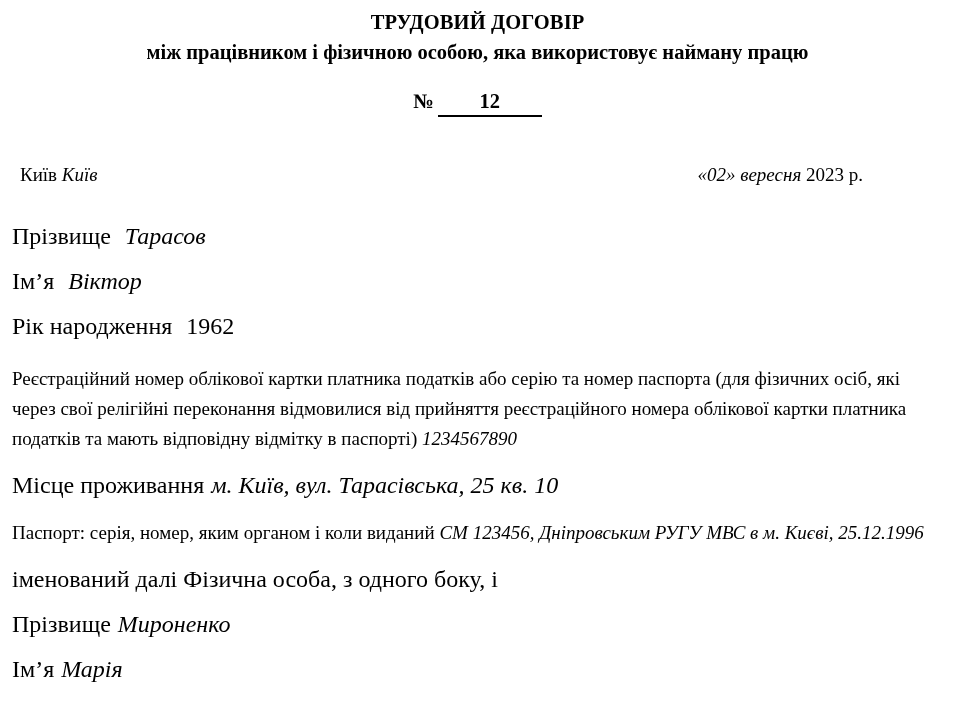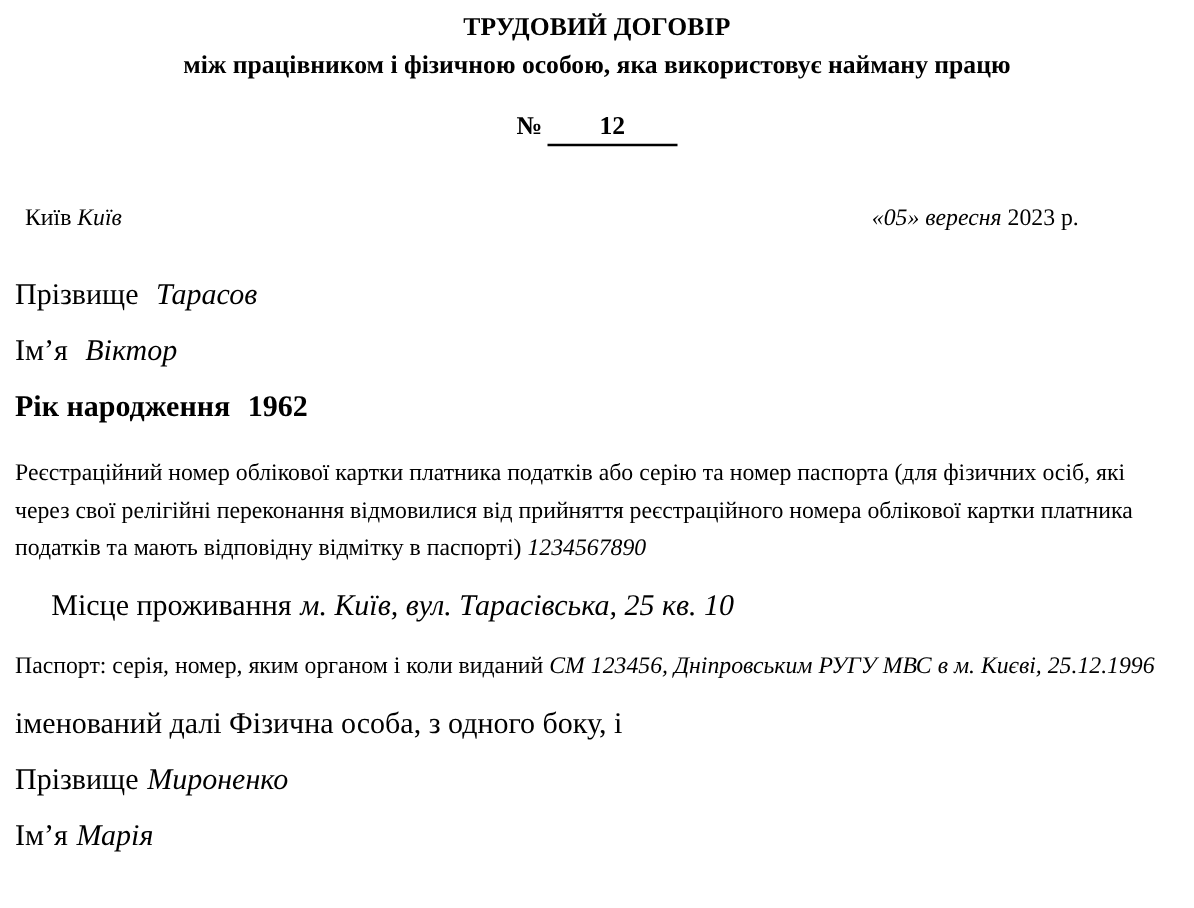--- a/index.html
+++ b/index.html
@@ -120,43 +120,43 @@
     line-height: 30px;
     margin: 0 0 19px 0;
     max-width: 930px;
     white-space: normal;
   }
   .field-wrap .value { font-style: italic; }
 
   .bold-term { font-weight: normal; margin-top: 40px; }
 
   
-  .gap-after-year { margin-bottom: 26px; font-weight: bold; }
-  .gap-before-address { margin-top: 2px; margin-left: 29px; }
+  .gap-after-year { margin-bottom: 26px; }
+  .gap-before-address { margin-top: 2px; }
 </style>
 </head>
 <body>
 
 <div class="page">
 
   <h1 class="doc-title">ТРУДОВИЙ ДОГОВІР</h1>
 
   <h2 class="doc-subtitle">між працівником і фізичною особою, яка використовує найману працю</h2>
 
   <div class="doc-number-row">
     <span class="num-sign">№</span><span class="doc-number-value">12</span>
   </div>
 
   <div class="city-date-row">
     <div>
       <span>Київ</span>
       <span class="val-italic">Київ</span>
     </div>
     <div>
-      <span class="val-italic">«05»</span>
+      <span class="val-italic">«02»</span>
       <span class="val-italic">вересня</span>
       <span>2023</span>
       <span>р.</span>
     </div>
   </div>
 
   <div class="fields">
 
     <p class="field-line">
       <span class="label">Прізвище</span><span class="sp"></span><span class="sp"></span><span class="value">Тарасов</span>

